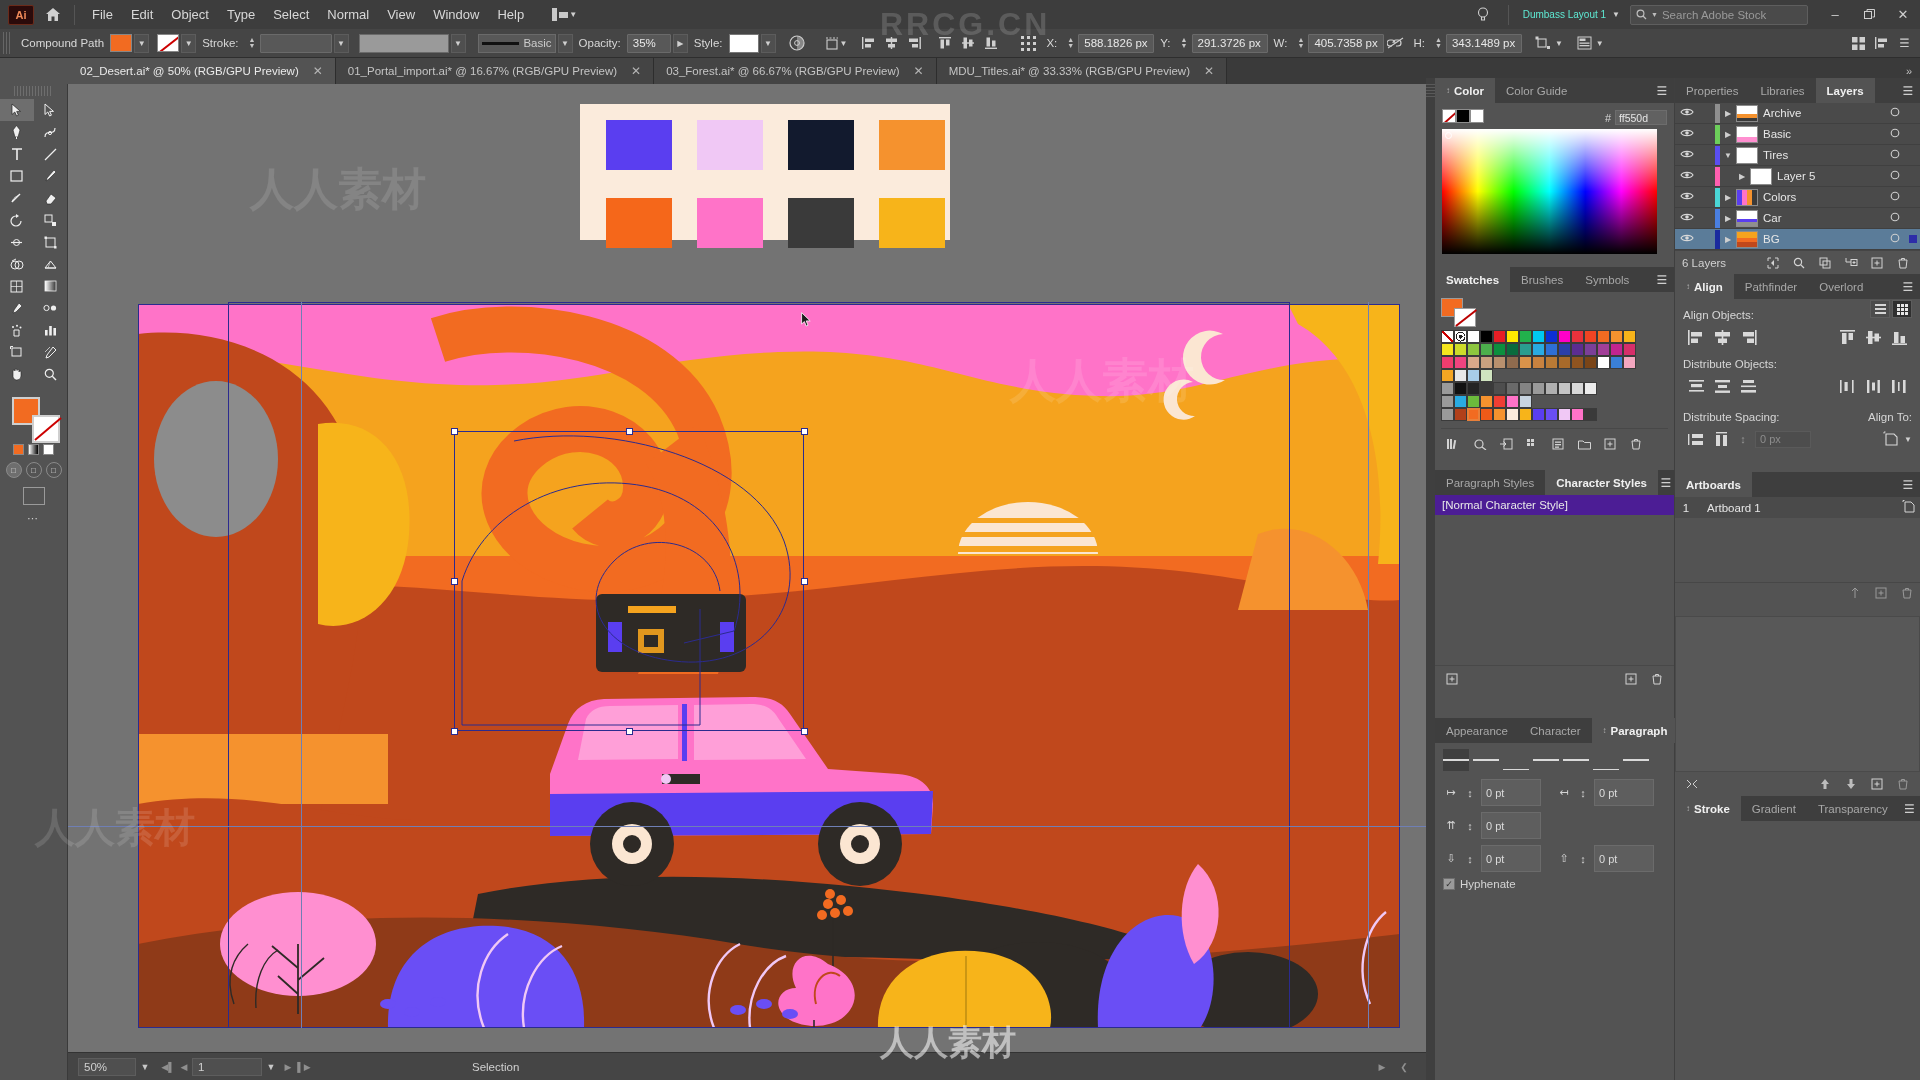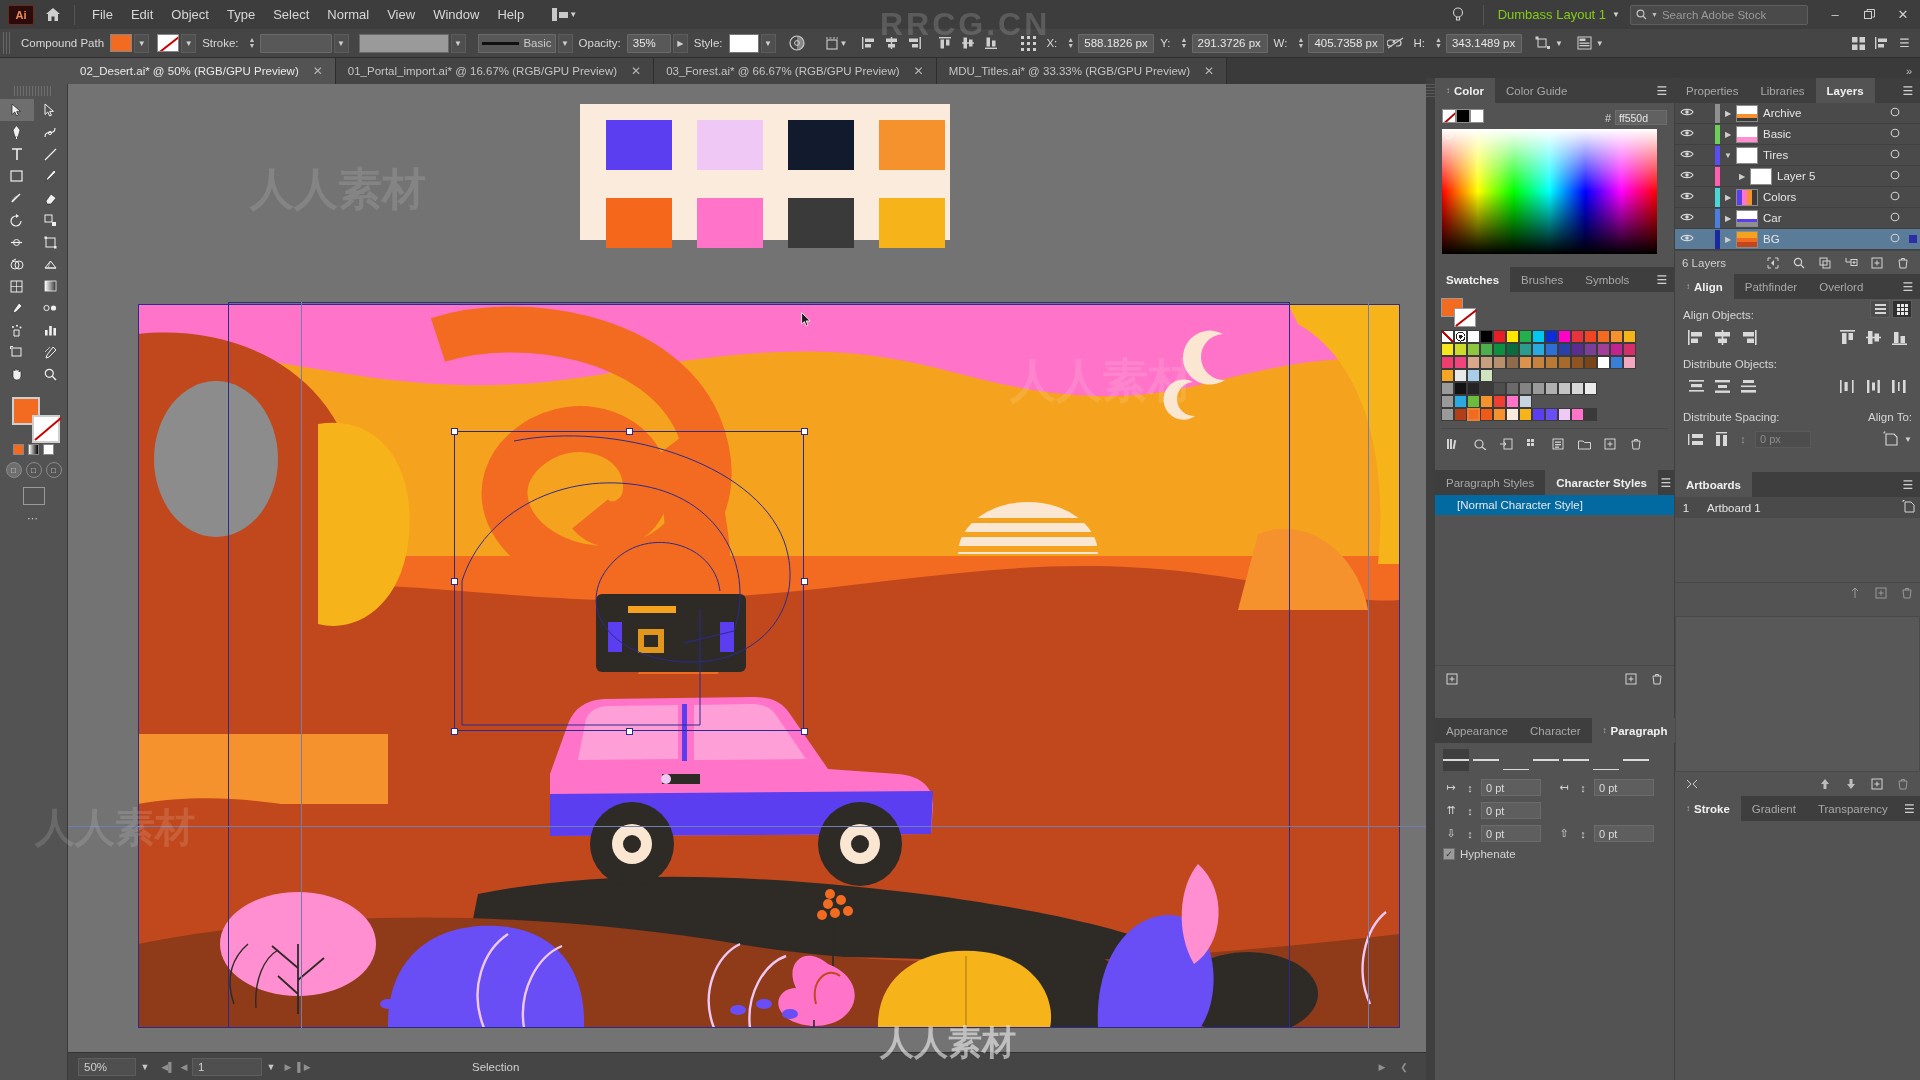--- a/index.html
+++ b/index.html
@@ -19,21 +19,21 @@
   .menu-item { padding:4px 9px; color:#d8d8d8; font-size:13px; white-space:nowrap; }
   #menu-right { margin-left:auto; display:flex; align-items:center; height:29px; }
   .arrange-ico { width:26px; height:18px; display:flex; gap:2px; align-items:center;
     justify-content:center; }
   .arrange-ico i { display:block; background:#c9c9c9; }
   .search-box { width:178px; height:20px; background:#4a4a4a; border:1px solid #5e5e5e;
     border-radius:2px; display:flex; align-items:center; padding:0 5px; gap:4px;
     color:#9a9a9a; font-size:11.5px; }
   .wbtn { width:34px; height:29px; display:flex; align-items:center; justify-content:center;
     color:#cfcfcf; font-size:13px; }
-  .layout-name { font-size:13px; padding:0 6px; color:#84cc16; }
+  .layout-name { font-size:10px; padding:0 6px; color:#5eead4; }
 
   
   #controlbar { position:absolute; left:0; top:29px; width:1920px; height:29px;
     background:#454545; border-bottom:1px solid #2e2e2e; display:flex;
     align-items:center; font-size:11.5px; color:#cbcbcb; }
   .grip { width:9px; height:22px; margin:0 3px 0 3px;
     background:repeating-linear-gradient(to right,#666 0 1px,transparent 1px 3px); }
   .cb-label { padding:0 6px; white-space:nowrap; color:#d8d8d8; }
   .swatch-fill { width:22px; height:18px; border:1px solid #878787; background:#f26b21; }
   .swatch-stroke { width:22px; height:18px; border:1px solid #878787; background:#fff;
@@ -179,33 +179,33 @@
   .vbtn.on { background:#2f2f2f; }
   .sw-row { display:flex; }
   .sw { width:13px; height:13px; border:1px solid #3b3b3b; }
   .sw.sel { outline:2px solid #e8803a; outline-offset:-2px; }
   #sw-foot { display:flex; gap:0; margin-top:7px; border-top:1px solid #484848;
     padding-top:5px; }
   .fbtn { width:26px; height:20px; display:flex; align-items:center; justify-content:center;
     color:#d3d3d3; font-size:12px; }
 
   
-  .list-sel { background:#0369a1; padding:4px 22px; font-size:11.5px; color:#e8e8e8; }
+  .list-sel { background:#4c1d95; padding:4px 7px; font-size:11.5px; color:#e8e8e8; }
   .listbody { height:150px; background:#535353; }
   .list-foot { display:flex; border-top:1px solid #484848; padding:3px 4px; }
 
   
   #parabody { padding:6px 8px; }
   .align-row { display:flex; gap:4px; margin-bottom:8px; }
   .al { width:26px; height:22px; display:flex; align-items:center; justify-content:center; }
   .al.on { background:#3f3f3f; }
   .al i { display:block; background:#d9d9d9; height:1.5px; margin:1px 0; }
   .para-row { display:flex; align-items:center; gap:5px; margin-bottom:6px; }
   .para-cell { display:flex; align-items:center; gap:3px; width:108px; }
-  .pfield { width:60px; height:17px; background:#5e5e5e; border:1px solid #6b6b6b;
+  .pfield { width:60px; height:27px; background:#5e5e5e; border:1px solid #6b6b6b;
     font-size:11px; color:#dcdcdc; display:flex; align-items:center; padding:0 4px; }
   .pico { width:16px; height:16px; color:#d4d4d4; font-size:11px; display:flex;
     align-items:center; justify-content:center; }
   #hyph { display:flex; align-items:center; gap:5px; font-size:11.5px; margin-top:4px; }
   .cbox { width:12px; height:12px; background:#9b9b9b; border:1px solid #6f6f6f;
     display:flex; align-items:center; justify-content:center; color:#333; font-size:9px; }
 
   
   #layers-list { background:#4a4a4a; }
   .layer-row { display:flex; align-items:center; height:21px; border-bottom:1px solid #404040;

